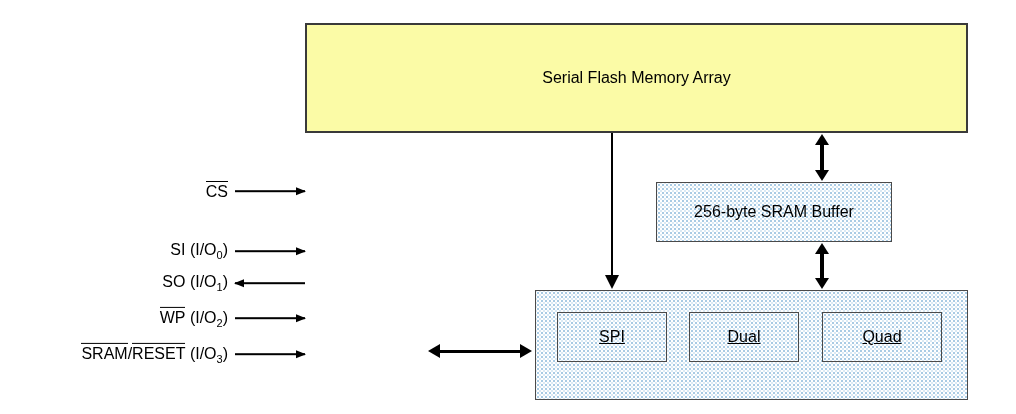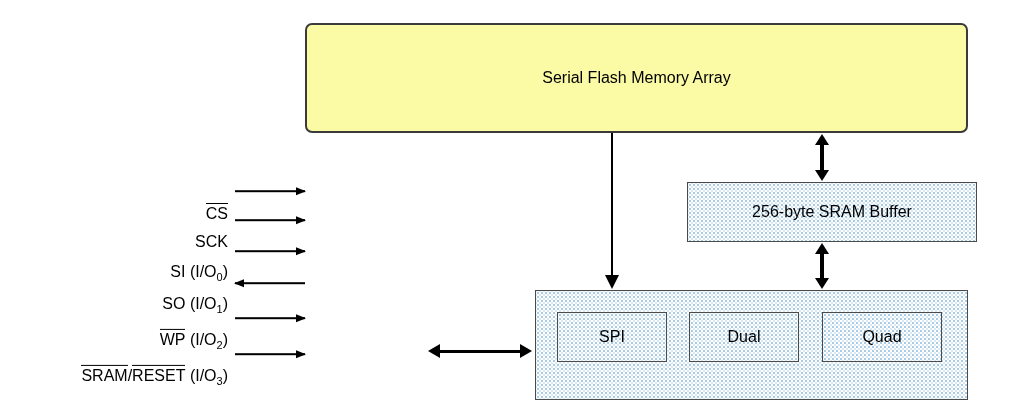--- a/index.html
+++ b/index.html
@@ -21,35 +21,34 @@
   }
   .stipple {
     background-color:#ffffff;
     background-image:
       radial-gradient(circle, #a9cbe4 1px, rgba(255,255,255,0) 1.3px),
       radial-gradient(circle, #d9e9f4 1px, rgba(255,255,255,0) 1.3px);
     background-size:4px 4px, 4px 4px;
     background-position:0 0, 2px 2px;
     border:1.5px solid #4a4a4a;
   }
-  #flash { left:305px; top:23px;  width:663px; height:110px;border-radius:7px; }
+  #flash { left:305px; top:23px;  width:663px; height:110px; }
   #icl   { left:305px; top:157px; width:122px; height:241px; }
-  #sram  { left:687px; top:182px; width:290px; height:60px; }
+  #sram  { left:656px; top:182px; width:236px; height:60px; }
   #iobox { left:535px; top:290px; width:433px; height:110px; }
-  .mode  { border-width:1.2px; height:50px; top:21px; }
+  .mode  { border-width:1.2px; height:50px; top:21px;text-decoration:underline; }
   #spi   { left:21px;  width:110px; }
   #dual  { left:153px; width:110px;text-align:center; }
   #quad  { left:286px; width:120px;text-align:center; }
   .icl-label div { line-height:20px; }
   
   .sig { position:absolute; left:0; width:305px; height:24px; }
   .sig .lbl {
     position:absolute; right:77px; top:50%; transform:translateY(-50%);
     white-space:nowrap;
-    margin-top:22px;
   }
   .ov { display:inline-block; border-top:1.5px solid #000; padding-top:1px; line-height:1.12; }
   .ov:empty, sub:empty { display:none; }
   sub { font-size:11px; }
   .sig .wire {
     position:absolute; left:235px; top:50%; transform:translateY(-50%);
     width:70px; height:1.6px; background:#000;
   }
   .sig .hd {
     position:absolute; right:-1px; top:50%; transform:translateY(-50%);
@@ -139,26 +138,20 @@
     <span class="rh"></span>
   </div>
 
   <div class="sig" style="top:179px">
     <span class="lbl"><span class="ov">CS</span><span></span><span></span><span></span><span></span></span>
     <span class="wire">
         <i class="hd"></i>
       </span>
   </div>
 
-  <div class="sig" style="top:208px">
-    <span class="lbl"><span></span><span>SCK</span><span></span><span></span></span>
-    <span class="wire">
-        <i class="hd"></i>
-      </span>
-  </div>
 
   <div class="sig" style="top:239px">
     <span class="lbl"><span></span><span>SI</span><span> (I/O</span><sub>0</sub><span>)</span></span>
     <span class="wire">
         <i class="hd"></i>
       </span>
   </div>
 
   <div class="sig out" style="top:271px">
     <span class="lbl"><span></span><span>SO</span><span> (I/O</span><sub>1</sub><span>)</span></span>

